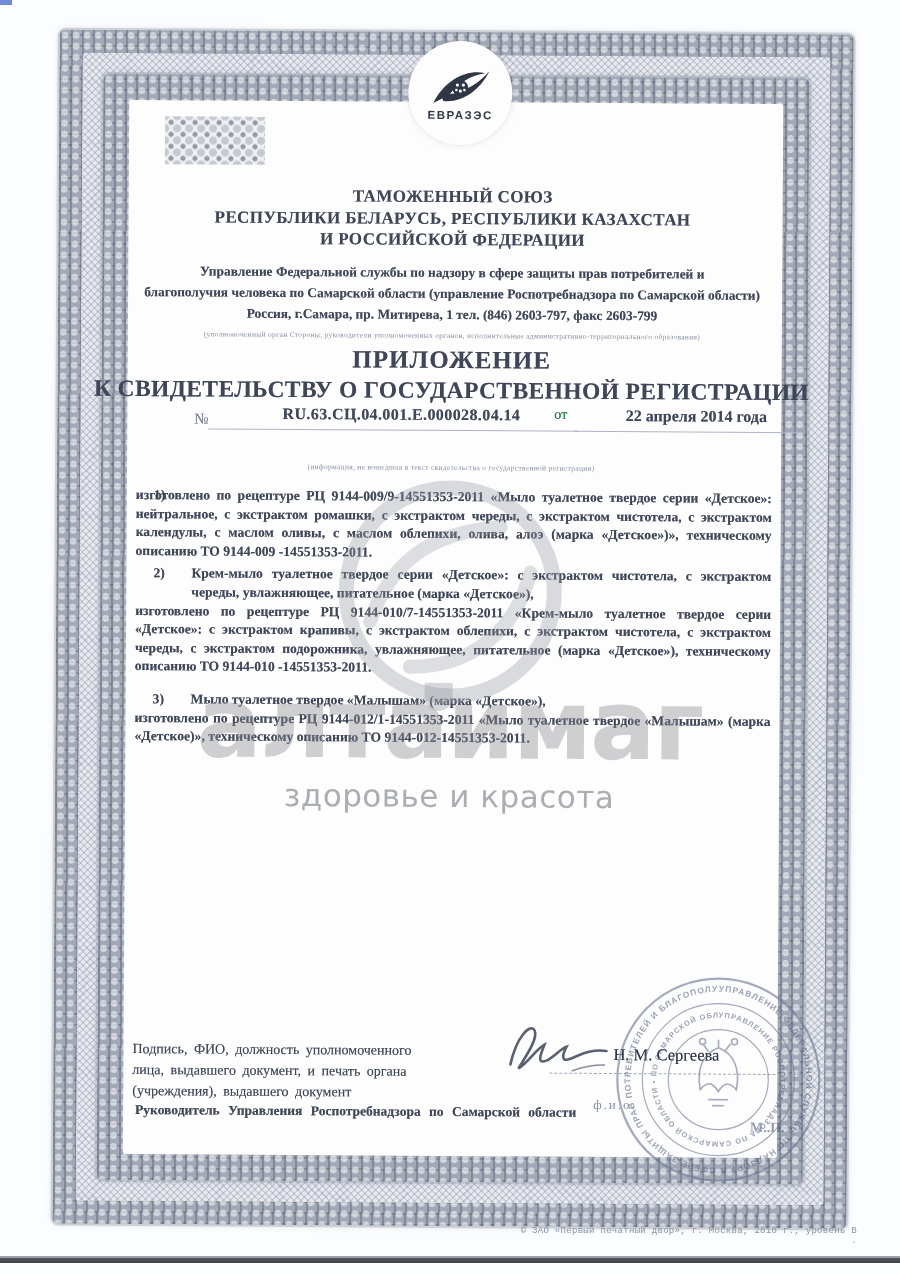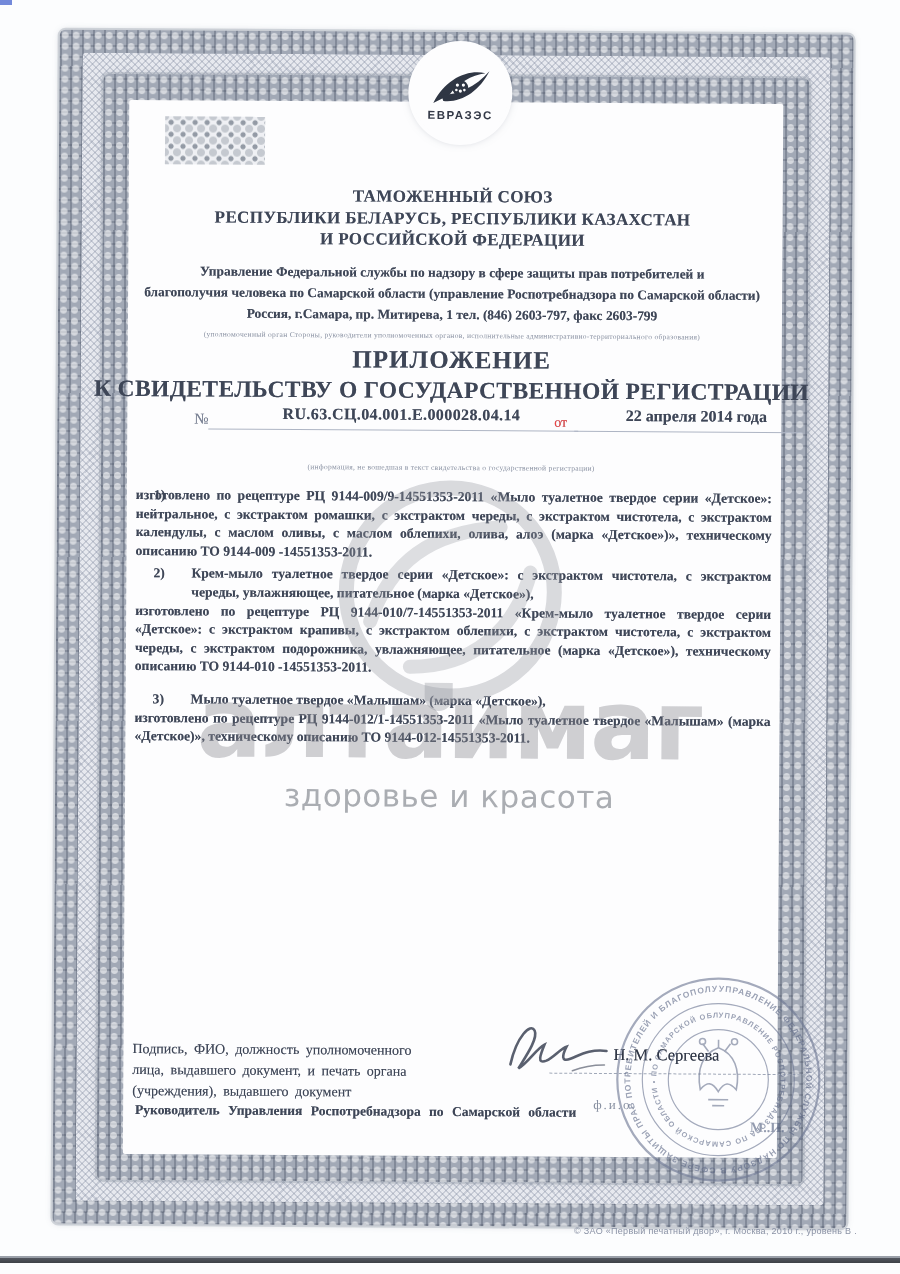--- a/index.html
+++ b/index.html
@@ -54,21 +54,21 @@
   .micro-note{position:absolute;font-size:7.5px;color:#8890a1;letter-spacing:.3px;font-weight:normal;text-shadow:none;}
   .note1{left:130px;top:331px;width:640px;}
   .note2{left:130px;top:463px;width:640px;}
   .title-block{position:absolute;left:80px;top:346px;width:740px;font-weight:bold;}
   .title-line1{font-size:25px;letter-spacing:1px;}
   .title-line2{font-size:23.5px;letter-spacing:.4px;margin-top:3px;}
   .reg-row{position:absolute;left:135px;top:406px;width:660px;height:28px;font-size:16px;}
   .reg-no{position:absolute;left:58px;top:6px;color:#7b8396;font-size:15px;}
   .reg-number{position:absolute;left:95px;top:0;width:340px;text-align:center;font-weight:bold;letter-spacing:.4px;}
   .reg-line1{position:absolute;left:72px;top:24px;width:370px;border-bottom:1px solid #aeb5c4;}
-  .reg-from{position:absolute;left:418px;top:8px;color:#ef4444;font-size:14px;}
+  .reg-from{position:absolute;left:418px;top:0;color:#15803d;font-size:14px;}
   .reg-date{position:absolute;left:455px;top:0;width:210px;text-align:center;font-weight:bold;}
   .reg-line2{position:absolute;left:438px;top:24px;width:228px;border-bottom:1px solid #aeb5c4;}
 
   .body-block{position:absolute;left:135px;top:488px;width:636px;font-size:13.6px;line-height:18.6px;font-weight:bold;text-align:justify;}
   .item{margin:0 0 4px 0;}
   .item-head{position:relative;padding-left:56px;margin:0;}
   .item-num{position:absolute;left:18px;top:0;font-weight:bold;}
   .item-body{margin:0;}
 
   
@@ -82,21 +82,21 @@
   
   .sig-label{position:absolute;left:135px;top:1040px;width:385px;font-size:14px;line-height:21px;word-spacing:3px;}
   .sig-position{position:absolute;left:138px;top:1104px;width:520px;font-size:13.5px;font-weight:bold;word-spacing:5px;}
   .sig-script{position:absolute;left:505px;top:1018px;width:115px;height:64px;z-index:6;}
   .sig-name{position:absolute;left:616px;top:1044px;font-size:16.5px;font-weight:normal;color:#2e3545;z-index:7;text-shadow:0 0 .5px rgba(46,53,69,.6);}
   .sig-line{position:absolute;left:552px;top:1072px;width:256px;border-bottom:1px dashed #a0a8b8;z-index:3;}
   .sig-fio{position:absolute;left:596px;top:1096px;font-size:13px;letter-spacing:2px;color:#8890a1;z-index:3;}
   .stamp{position:absolute;left:615px;top:972px;width:212px;height:212px;z-index:8;opacity:.62;}
 
   .footer-imprint{position:absolute;left:512px;top:1226px;width:345px;text-align:right;
-    font-family:Liberation Sans, sans-serif;font-size:9px;color:#8a92a5;letter-spacing:.3px;}
+    font-family:Liberation Mono, monospace;font-size:9px;color:#8a92a5;letter-spacing:.3px;}
   .scan-edge-light{position:absolute;left:0;top:1256px;width:900px;height:2px;background:#9aa0a9;}
   .scan-edge{position:absolute;left:0;top:1258px;width:900px;height:5px;background:linear-gradient(#53575f,#3d4147);}
 </style>
 </head>
 <body>
 
 <div class="scan">
   <div class="corner-mark"></div>
 
   <div class="tilt">

